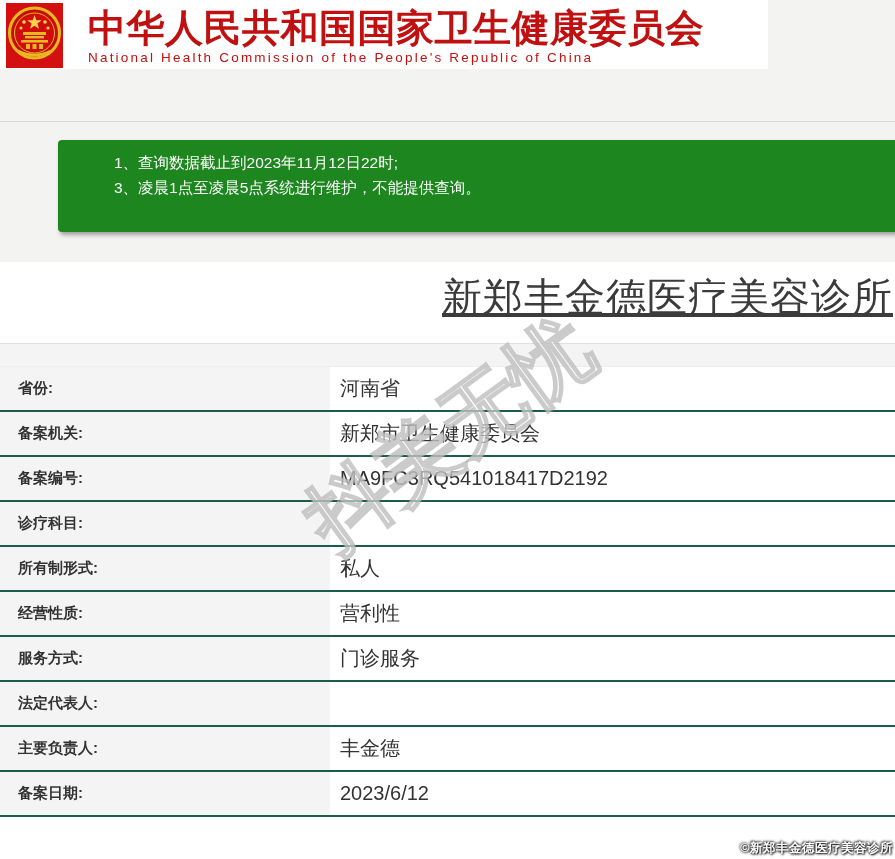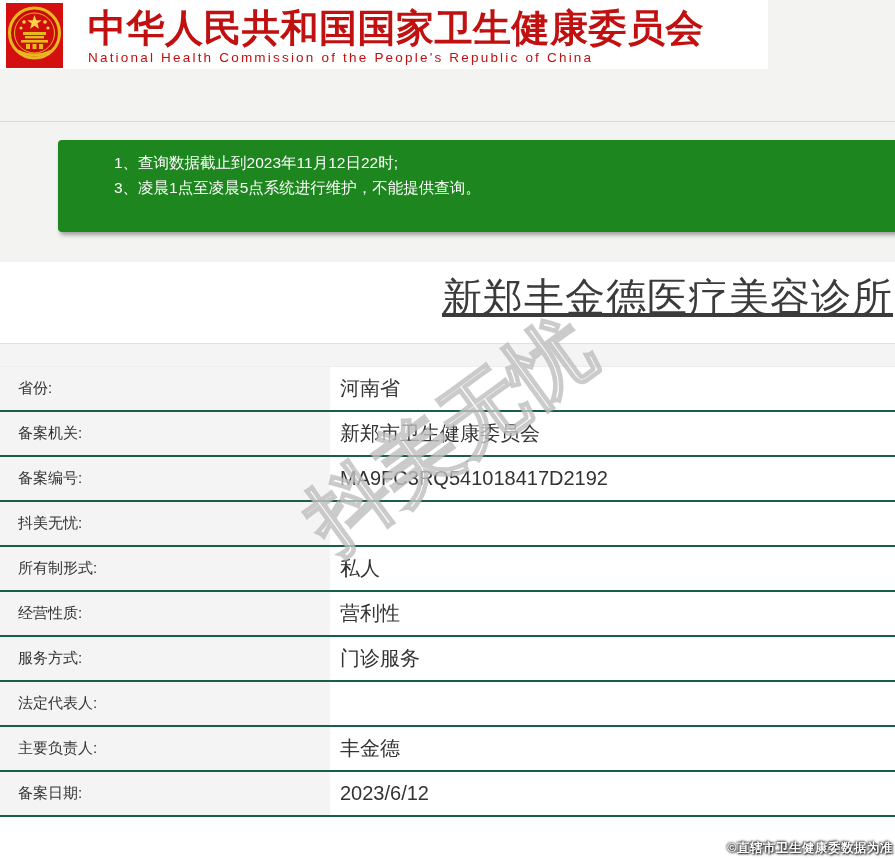--- a/index.html
+++ b/index.html
@@ -63,21 +63,21 @@
     position:absolute;top:367px;left:0;width:895px;
   }
   .row{
     height:45px;box-sizing:border-box;display:flex;
     border-bottom:2px solid #1a5d4b;background:#ffffff;
   }
   .cl{
     width:330px;box-sizing:border-box;flex:0 0 330px;
     background:#f4f4f4;
     display:flex;align-items:center;padding-left:18px;
-    font-size:15px;font-weight:normal;color:#333;
+    font-size:15px;font-weight:bold;color:#333;
   }
   .cv{
     flex:1;display:flex;align-items:center;padding-left:10px;
     font-size:20px;color:#333;white-space:nowrap;
   }
   
   .wm-diag{
     position:absolute;left:317px;top:490px;height:82px;
     font-size:82px;line-height:82px;font-weight:bold;white-space:nowrap;
     color:rgba(255,255,255,0.55);
@@ -137,21 +137,21 @@
   </div>
   <div class="row">
     <div class="cl">备案机关:</div>
     <div class="cv">新郑市卫生健康委员会</div>
   </div>
   <div class="row">
     <div class="cl">备案编号:</div>
     <div class="cv">MA9FC3RQ541018417D2192</div>
   </div>
   <div class="row">
-    <div class="cl">抖美无忧:</div>
+    <div class="cl">诊疗科目:</div>
   </div>
   <div class="row">
     <div class="cl">所有制形式:</div>
     <div class="cv">私人</div>
   </div>
   <div class="row">
     <div class="cl">经营性质:</div>
     <div class="cv">营利性</div>
   </div>
   <div class="row">
@@ -166,13 +166,13 @@
     <div class="cl">主要负责人:</div>
     <div class="cv">丰金德</div>
   </div>
   <div class="row">
     <div class="cl">备案日期:</div>
     <div class="cv">2023/6/12</div>
   </div>
 </div>
 
 <div class="wm-diag">抖美无忧</div>
-<div class="wm-corner">©直辖市卫生健康委数据为准</div>
+<div class="wm-corner">©新郑丰金德医疗美容诊所</div>
 
 </body></html>

